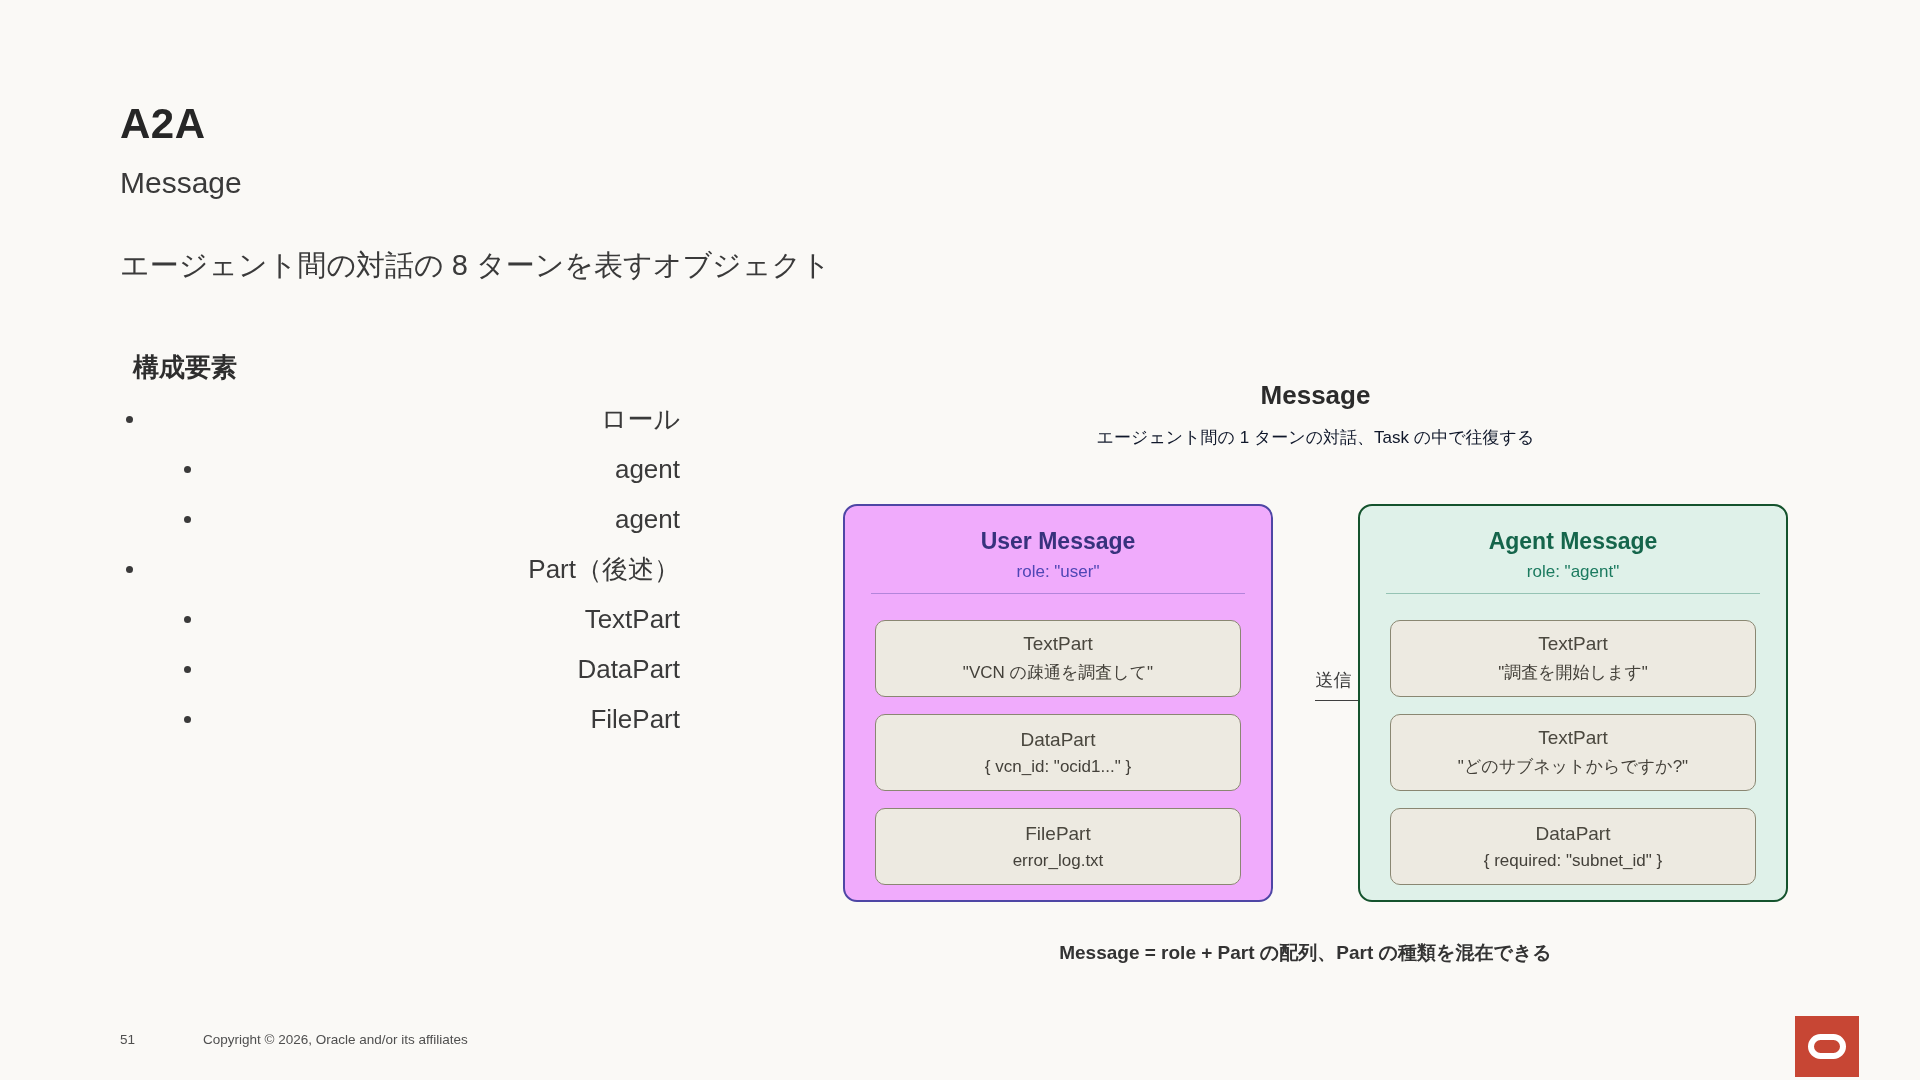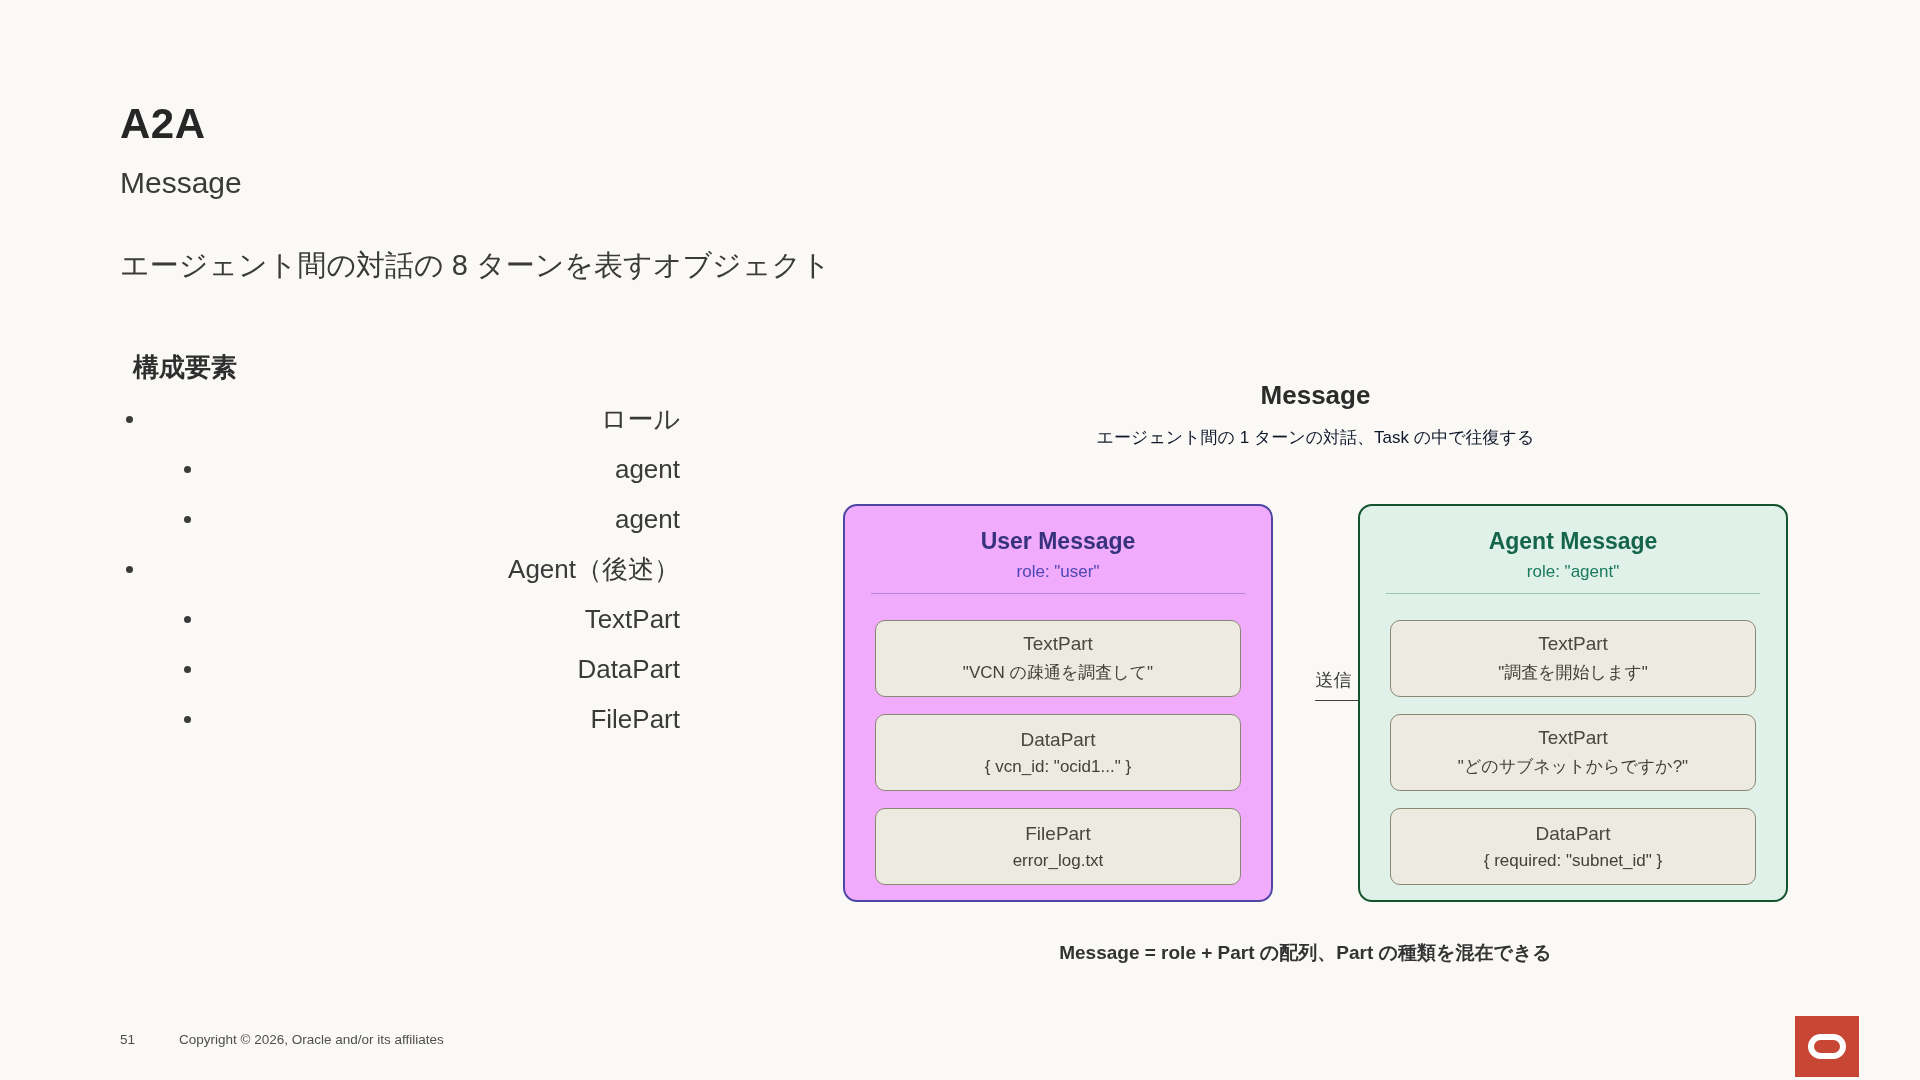--- a/index.html
+++ b/index.html
@@ -91,21 +91,21 @@
     border-left: 10px solid #3f3f3f; border-top: 5px solid transparent; border-bottom: 5px solid transparent;
   }
   .diagram-caption {
     position: absolute; left: -60px; right: -40px; top: 564px; text-align: center;
     font-size: 19px; font-weight: bold; color: #333333;
   }
 
   
   .footer {
     position: absolute; left: 120px; top: 1032px;
-    display: flex; gap: 44px; align-items: baseline;
+    display: flex; gap: 68px; align-items: baseline;
     font-size: 13.5px; color: #4f4f4f;
   }
   .oracle-logo {
     position: absolute; left: 1795px; top: 1016px; width: 64px; height: 61px;
     background: #c74634;
     display: flex; align-items: center; justify-content: center;
   }
   .oracle-o {
     width: 38px; height: 25px; border: 6px solid #ffffff; border-radius: 13px;
     background: transparent;
@@ -120,21 +120,21 @@
   <h2 class="page-subtitle">Message</h2>
 
   <p class="lead">エージェント間の対話の 8 ターンを表すオブジェクト</p>
 
   <div class="section-heading">構成要素</div>
 
   <ul class="bullets">
     <li class="l1"><span class="dot"></span><span>ロール</span></li>
     <li class="l2"><span class="dot"></span><span>agent</span></li>
     <li class="l2"><span class="dot"></span><span>agent</span></li>
-    <li class="l1"><span class="dot"></span><span>Agent（後述）</span></li>
+    <li class="l1"><span class="dot"></span><span>Part（後述）</span></li>
     <li class="l2"><span class="dot"></span><span>TextPart</span></li>
     <li class="l2"><span class="dot"></span><span>DataPart</span></li>
     <li class="l2"><span class="dot"></span><span>FilePart</span></li>
   </ul>
 
   <div class="diagram">
     <div class="diagram-title">Message</div>
     <div class="diagram-subtitle">エージェント間の 1 ターンの対話、Task の中で往復する</div>
 
     <div class="msg-box user-box">

